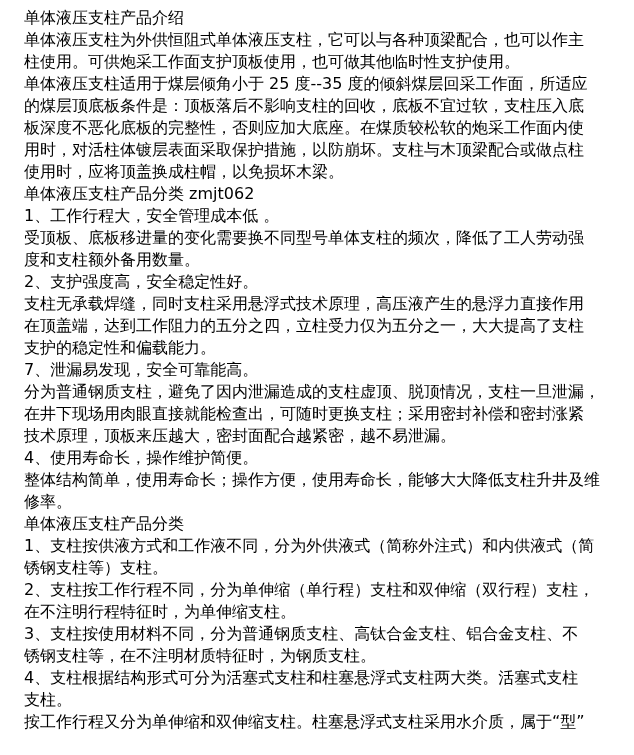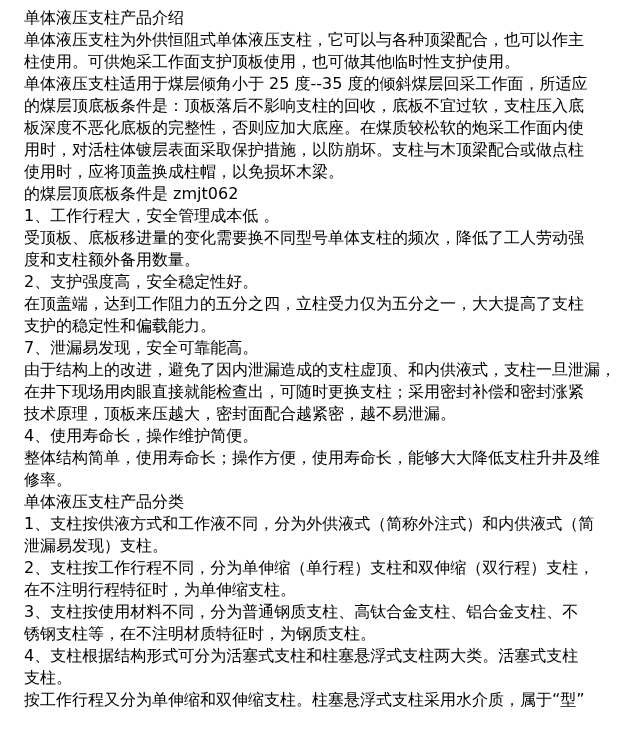--- a/index.html
+++ b/index.html
@@ -33,37 +33,38 @@
 
 <div class="doc">
   <div class="ln">单体液压支柱产品介绍</div>
   <div class="ln">单体液压支柱为外供恒阻式单体液压支柱，它可以与各种顶梁配合，也可以作主</div>
   <div class="ln">柱使用。可供炮采工作面支护顶板使用，也可做其他临时性支护使用。</div>
   <div class="ln">单体液压支柱适用于煤层倾角小于 25 度--35 度的倾斜煤层回采工作面，所适应</div>
   <div class="ln">的煤层顶底板条件是：顶板落后不影响支柱的回收，底板不宜过软，支柱压入底</div>
   <div class="ln">板深度不恶化底板的完整性，否则应加大底座。在煤质较松软的炮采工作面内使</div>
   <div class="ln">用时，对活柱体镀层表面采取保护措施，以防崩坏。支柱与木顶梁配合或做点柱</div>
   <div class="ln">使用时，应将顶盖换成柱帽，以免损坏木梁。</div>
-  <div class="ln">的煤层顶底板条件是 zmjt062</div>
+  <div class="ln">单体液压支柱产品分类 zmjt062</div>
   <div class="ln">1、工作行程大，安全管理成本低 。</div>
   <div class="ln">受顶板、底板移进量的变化需要换不同型号单体支柱的频次，降低了工人劳动强</div>
   <div class="ln">度和支柱额外备用数量。</div>
   <div class="ln">2、支护强度高，安全稳定性好。</div>
+  <div class="ln">支柱无承载焊缝，同时支柱采用悬浮式技术原理，高压液产生的悬浮力直接作用</div>
   <div class="ln">在顶盖端，达到工作阻力的五分之四，立柱受力仅为五分之一，大大提高了支柱</div>
   <div class="ln">支护的稳定性和偏载能力。</div>
   <div class="ln">7、泄漏易发现，安全可靠能高。</div>
-  <div class="ln">由于结构上的改进，避免了因内泄漏造成的支柱虚顶、和内供液式，支柱一旦泄漏，</div>
+  <div class="ln">分为普通钢质支柱，避免了因内泄漏造成的支柱虚顶、脱顶情况，支柱一旦泄漏，</div>
   <div class="ln">在井下现场用肉眼直接就能检查出，可随时更换支柱；采用密封补偿和密封涨紧</div>
   <div class="ln">技术原理，顶板来压越大，密封面配合越紧密，越不易泄漏。</div>
   <div class="ln">4、使用寿命长，操作维护简便。</div>
   <div class="ln">整体结构简单，使用寿命长；操作方便，使用寿命长，能够大大降低支柱升井及维</div>
   <div class="ln">修率。</div>
   <div class="ln">单体液压支柱产品分类</div>
   <div class="ln">1、支柱按供液方式和工作液不同，分为外供液式（简称外注式）和内供液式（简</div>
-  <div class="ln">泄漏易发现）支柱。</div>
+  <div class="ln">锈钢支柱等）支柱。</div>
   <div class="ln">2、支柱按工作行程不同，分为单伸缩（单行程）支柱和双伸缩（双行程）支柱，</div>
   <div class="ln">在不注明行程特征时，为单伸缩支柱。</div>
   <div class="ln">3、支柱按使用材料不同，分为普通钢质支柱、高钛合金支柱、铝合金支柱、不</div>
   <div class="ln">锈钢支柱等，在不注明材质特征时，为钢质支柱。</div>
   <div class="ln">4、支柱根据结构形式可分为活塞式支柱和柱塞悬浮式支柱两大类。活塞式支柱</div>
   <div class="ln">支柱。</div>
   <div class="ln">按工作行程又分为单伸缩和双伸缩支柱。柱塞悬浮式支柱采用水介质，属于“型”</div>
 </div>
 
 </body></html>

